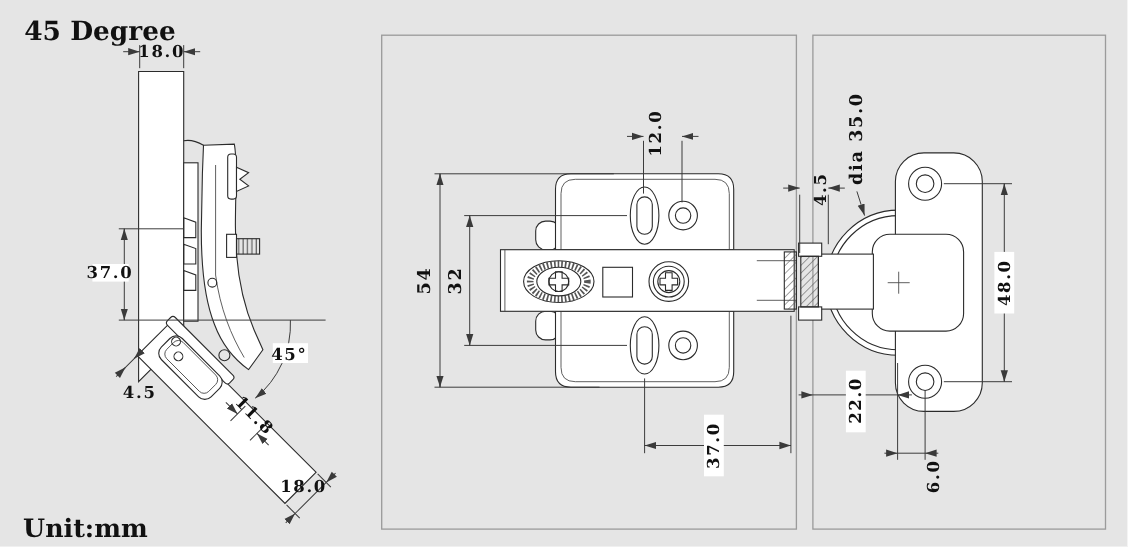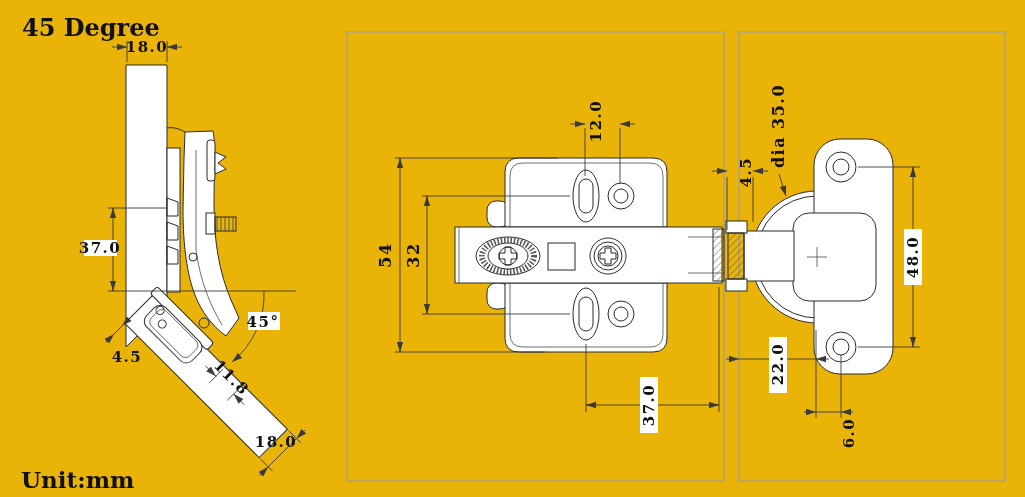--- a/index.html
+++ b/index.html
@@ -1,16 +1,16 @@
 <!DOCTYPE html>
 <html><head>
 <meta charset="utf-8">
 <style>
   html,body{margin:0;padding:0;background:#fff;}
-  .stage{position:relative;width:1025px;height:497px;background:#eab308;overflow:hidden;
+  .stage{position:relative;width:1025px;height:497px;background:#e5e5e5;overflow:hidden;
          font-family:"DejaVu Serif",serif;}
   svg{display:block;}
   .geo{stroke:#2b2b2b;stroke-width:1;fill:none;}
   .geow{stroke:#2b2b2b;stroke-width:1;fill:#fff;}
   .thin{stroke:#4a4a4a;stroke-width:0.8;fill:none;}
   .dimln{stroke:#3a3a3a;stroke-width:0.9;fill:none;}
   .frame{stroke:#9b9b9b;stroke-width:1.2;fill:none;}
   .dim{font:700 15px "DejaVu Serif",serif;fill:#111;letter-spacing:1.5px;}
   .dimbig{font:700 16px "DejaVu Serif",serif;fill:#111;letter-spacing:1.5px;}
   .title{font:700 24px "DejaVu Serif",serif;fill:#111;}

